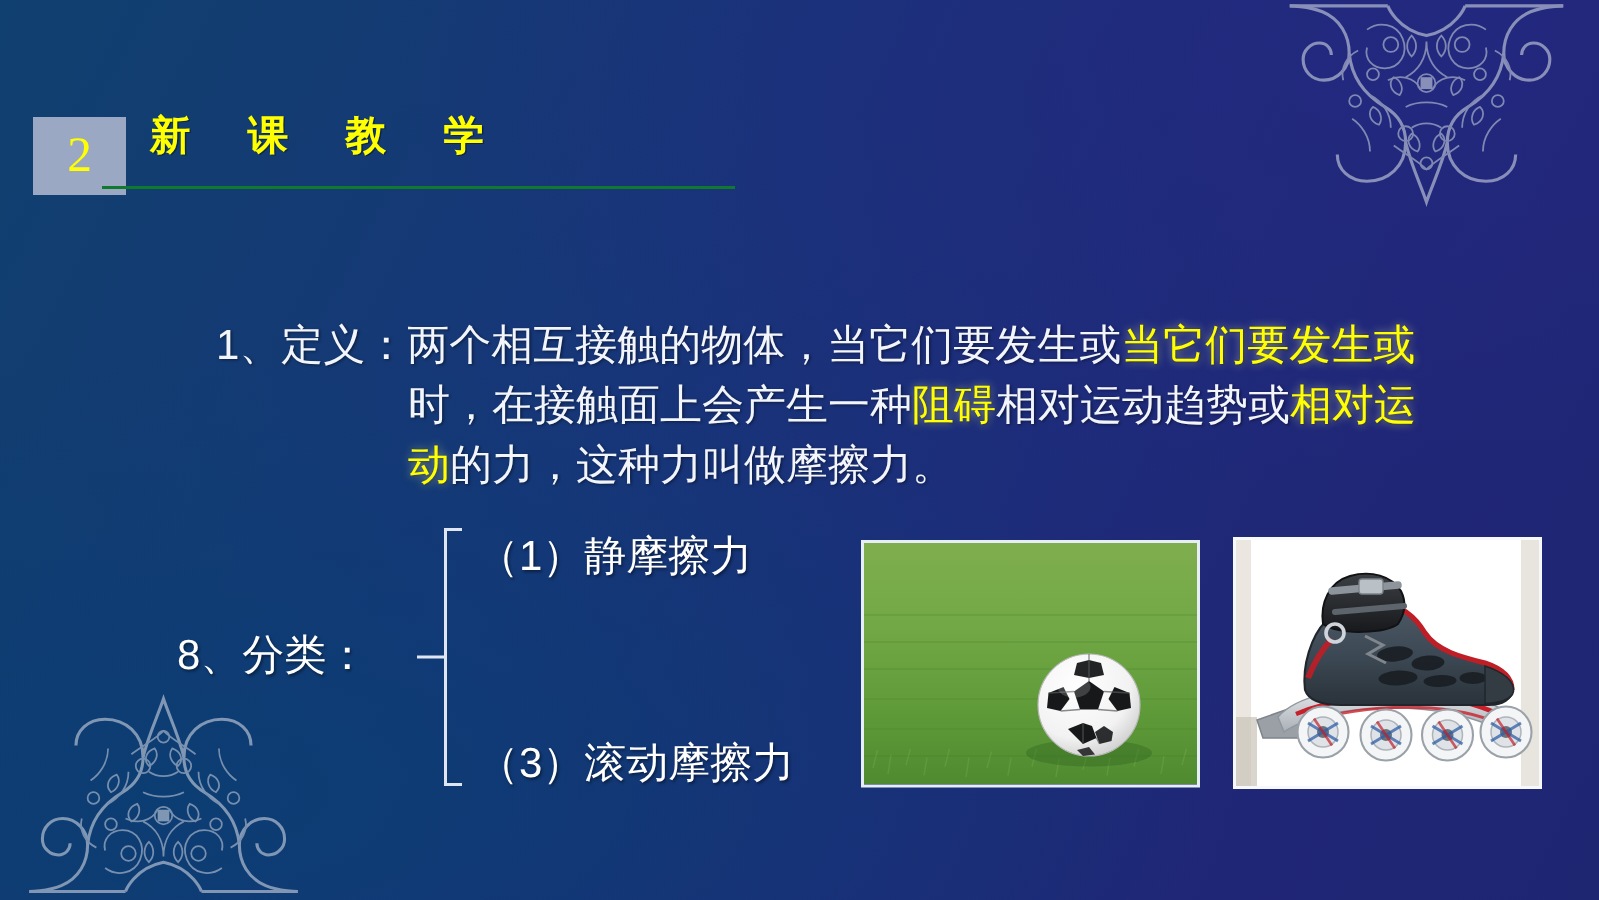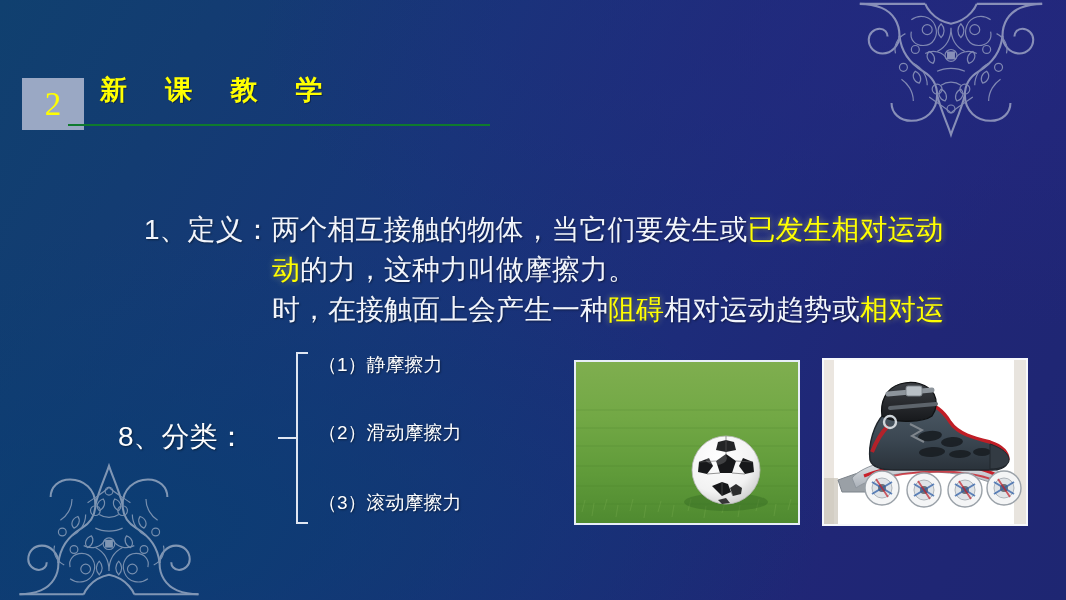--- a/index.html
+++ b/index.html
@@ -176,21 +176,21 @@
     left: -8px;
     top: 85px;
     width: 19px;
     height: 2px;
     background: #dfe6f2;
   }
   .class-item {
     position: absolute;
     left: 318px;
     color: #ffffff;
-    font-size: 19px;
+    font-size: 28px;
     white-space: nowrap;
     text-shadow: 1px 1px 2px rgba(0,0,0,0.45);
   }
   #class-1 { top: 352px; }
   #class-2 { top: 420px; }
   #class-3 { top: 490px; }
 
   
   .picture {
     position: absolute;
@@ -318,39 +318,38 @@
 
   <div id="badge">
     <span>2</span>
   </div>
   <div id="title">新 课 教 学</div>
   <div id="title-rule"></div>
 
 
   <div id="def-block">
     <div class="def-line">
-      <span class="lbl">1、定义：</span><span id="d1"><span>两个相互接触的物体，当它们要发生或</span><span class="hl">已发生相对运动</span></span>
+      <span class="lbl">1、定义：</span><span id="d1"><span>两个相互接触的物体，当它们要发生或</span><span class="hl">当它们要发生或</span></span>
+    </div>
+    <div class="def-line indent">
+      <span id="d2"><span>时，在接触面上会产生一种</span><span class="hl">阻碍</span><span>相对运动趋势或</span><span class="hl">相对运</span></span>
     </div>
     <div class="def-line indent">
       <span id="d3"><span class="hl">动</span><span>的力，这种力叫做摩擦力。</span></span>
-    </div>
-    <div class="def-line indent">
-      <span id="d2"><span>时，在接触面上会产生一种</span><span class="hl">阻碍</span><span>相对运动趋势或</span><span class="hl">相对运</span></span>
     </div>
   </div>
 
   <div id="class-label">8、分类：</div>
   <div id="brace">
     <div class="v"></div>
     <div class="t top"></div>
     <div class="t bot"></div>
     <div class="tick"></div>
   </div>
   <div class="class-item" id="class-1">（1）静摩擦力</div>
-  <div class="class-item" id="class-2">（2）滑动摩擦力</div>
   <div class="class-item" id="class-3">（3）滚动摩擦力</div>
 
   <div class="picture" id="pic-ball">
     <svg viewBox="0 0 222 161" xmlns="http://www.w3.org/2000/svg">
       <defs>
         <linearGradient id="grassG" x1="0" y1="0" x2="0" y2="1">
           <stop offset="0%" stop-color="#7fae4f"></stop>
           <stop offset="35%" stop-color="#72a845"></stop>
           <stop offset="70%" stop-color="#5f9a39"></stop>
           <stop offset="100%" stop-color="#4f8a30"></stop>

